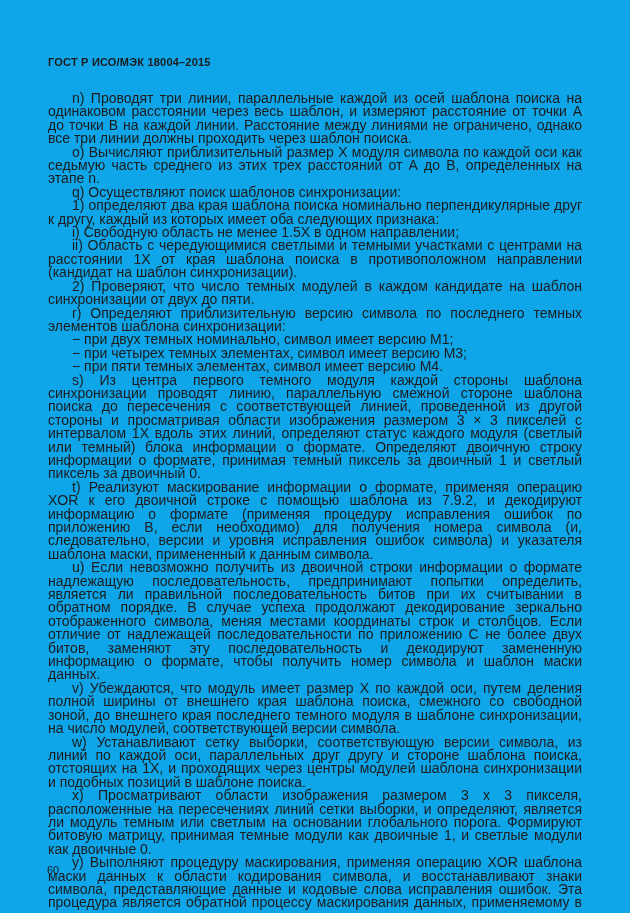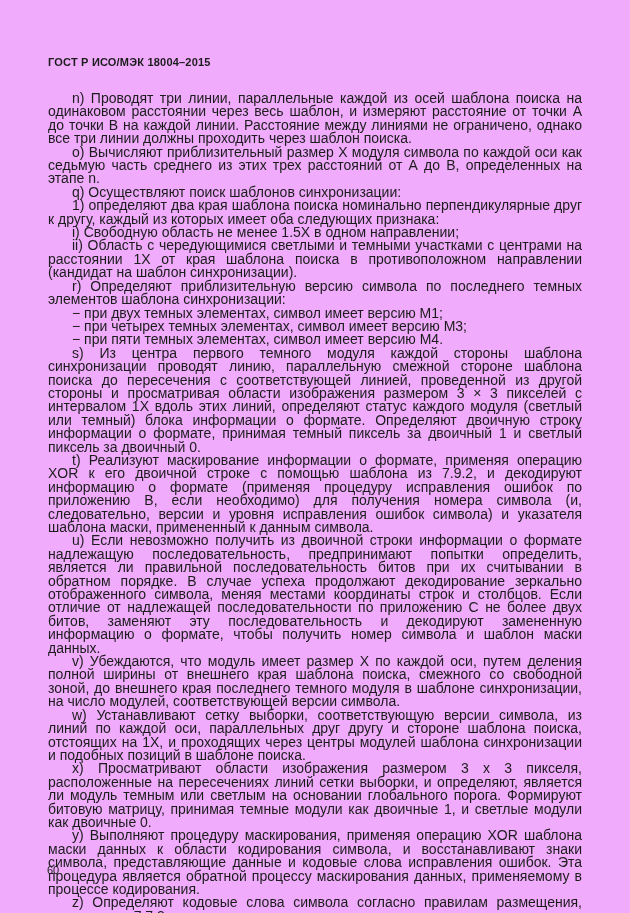--- a/index.html
+++ b/index.html
@@ -4,21 +4,21 @@
 <style>
   html, body {
     margin: 0;
     padding: 0;
     background: #ffffff;
   }
   .page {
     position: relative;
     width: 630px;
     height: 913px;
-    background: #f0abfc;
+    background: #0ea5e9;
     font-family: "Liberation Sans", sans-serif;
     color: #1c1c1c;
     overflow: hidden;
   }
   .doc-header {
     position: absolute;
     top: 56px;
     left: 48px;
     font-size: 11px;
     font-weight: bold;
@@ -52,22 +52,23 @@
 
   <div class="doc-header">ГОСТ Р ИСО/МЭК 18004–2015</div>
 
   <div class="doc-body">
     <p>n) Проводят три линии, параллельные каждой из осей шаблона поиска на одинаковом расстоянии через весь шаблон, и измеряют расстояние от точки А до точки В на каждой линии. Расстояние между линиями не ограничено, однако все три линии должны проходить через шаблон поиска.</p>
     <p>o) Вычисляют приблизительный размер X модуля символа по каждой оси как седьмую часть среднего из этих трех расстояний от А до В, определенных на этапе n.</p>
     <p>q) Осуществляют поиск шаблонов синхронизации:</p>
     <p>1) определяют два края шаблона поиска номинально перпендикулярные друг к другу, каждый из которых имеет оба следующих признака:</p>
     <p>i) Свободную область не менее 1.5X в одном направлении;</p>
     <p>ii) Область с чередующимися светлыми и темными участками с центрами на расстоянии 1X от края шаблона поиска в противоположном направлении (кандидат на шаблон синхронизации).</p>
+    <p>2) Проверяют, что число темных модулей в каждом кандидате на шаблон синхронизации от двух до пяти.</p>
     <p>r) Определяют приблизительную версию символа по последнего темных элементов шаблона синхронизации:</p>
-    <p>− при двух темных элементах, символ имеет версию М1;</p>
+    <p>− при двух темных номинально, символ имеет версию М1;</p>
     <p>− при четырех темных элементах, символ имеет версию М3;</p>
     <p>− при пяти темных элементах, символ имеет версию М4.</p>
     <p>s) Из центра первого темного модуля каждой стороны шаблона синхронизации проводят линию, параллельную смежной стороне шаблона поиска до пересечения с соответствующей линией, проведенной из другой стороны и просматривая области изображения размером 3 × 3 пикселей с интервалом 1X вдоль этих линий, определяют статус каждого модуля (светлый или темный) блока информации о формате. Определяют двоичную строку информации о формате, принимая темный пиксель за двоичный 1 и светлый пиксель за двоичный 0.</p>
     <p>t) Реализуют маскирование информации о формате, применяя операцию XOR к его двоичной строке с помощью шаблона из 7.9.2, и декодируют информацию о формате (применяя процедуру исправления ошибок по приложению B, если необходимо) для получения номера символа (и, следовательно, версии и уровня исправления ошибок символа) и указателя шаблона маски, примененный к данным символа.</p>
     <p>u) Если невозможно получить из двоичной строки информации о формате надлежащую последовательность, предпринимают попытки определить, является ли правильной последовательность битов при их считывании в обратном порядке. В случае успеха продолжают декодирование зеркально отображенного символа, меняя местами координаты строк и столбцов. Если отличие от надлежащей последовательности по приложению C не более двух битов, заменяют эту последовательность и декодируют замененную информацию о формате, чтобы получить номер символа и шаблон маски данных.</p>
     <p>v) Убеждаются, что модуль имеет размер X по каждой оси, путем деления полной ширины от внешнего края шаблона поиска, смежного со свободной зоной, до внешнего края последнего темного модуля в шаблоне синхронизации, на число модулей, соответствующей версии символа.</p>
     <p>w) Устанавливают сетку выборки, соответствующую версии символа, из линий по каждой оси, параллельных друг другу и стороне шаблона поиска, отстоящих на 1X, и проходящих через центры модулей шаблона синхронизации и подобных позиций в шаблоне поиска.</p>
     <p>x) Просматривают области изображения размером 3 х 3 пикселя, расположенные на пересечениях линий сетки выборки, и определяют, является ли модуль темным или светлым на основании глобального порога. Формируют битовую матрицу, принимая темные модули как двоичные 1, и светлые модули как двоичные 0.</p>
     <p>y) Выполняют процедуру маскирования, применяя операцию XOR шаблона маски данных к области кодирования символа, и восстанавливают знаки символа, представляющие данные и кодовые слова исправления ошибок. Эта процедура является обратной процессу маскирования данных, применяемому в процессе кодирования.</p>
     <p>z) Определяют кодовые слова символа согласно правилам размещения, указанным в 7.7.3.</p>

